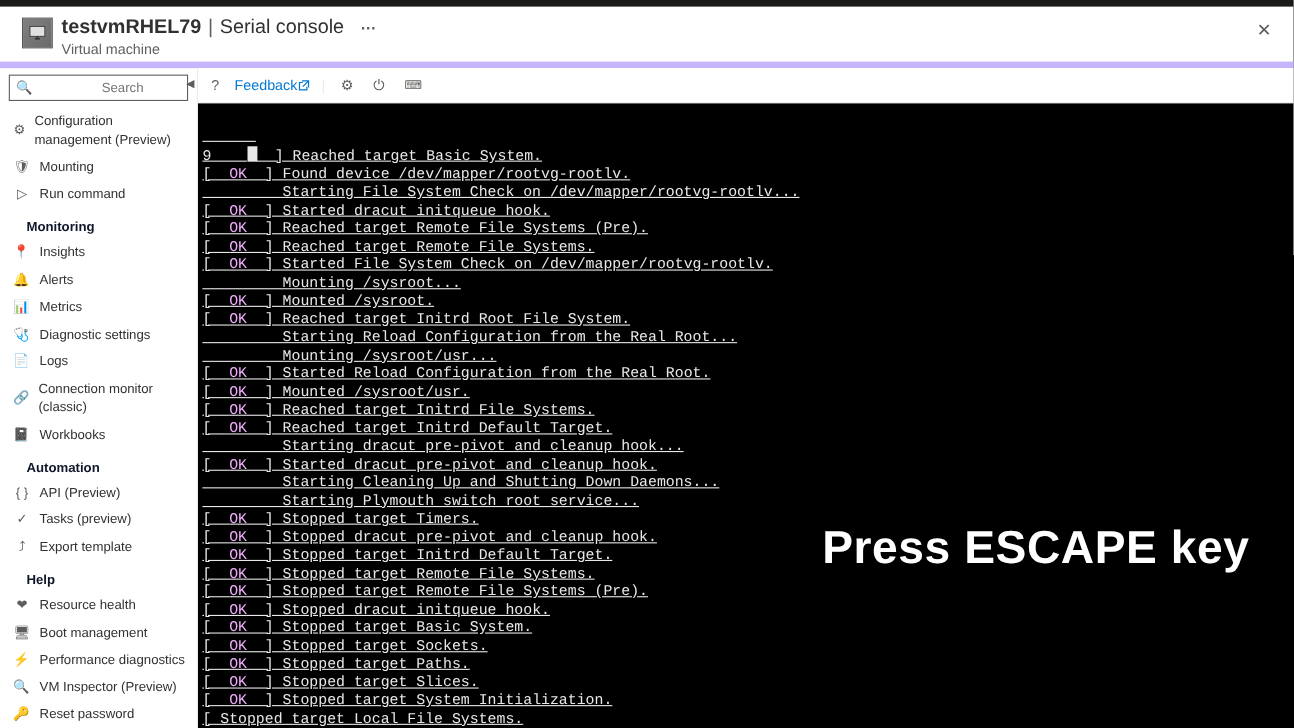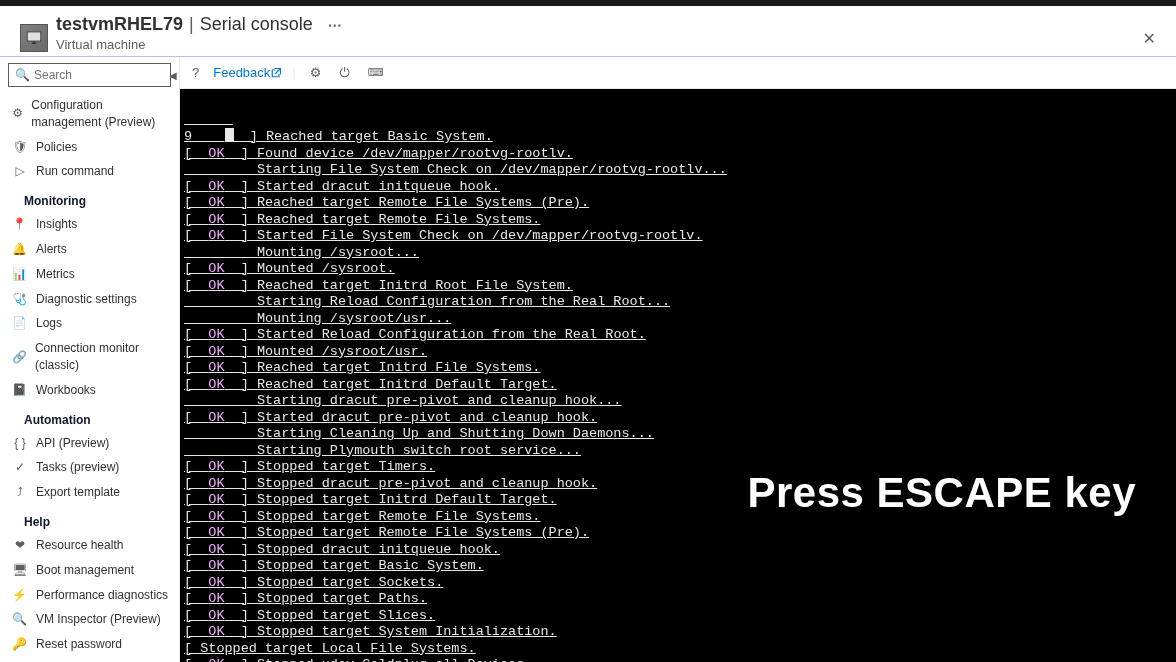--- a/index.html
+++ b/index.html
@@ -11,23 +11,23 @@
   overflow: hidden;
   font-size: 13px;
   color: #323130;
 }
 .topbar {
   height: 6px;
   background: #1b1a19;
 }
 .header {
   display: flex;
-  align-items: flex-end;
+  align-items: flex-start;
   padding: 8px 12px 4px 20px;
-  border-bottom: 1px solid #c4b5fd;
+  border-bottom: 6px solid #c4b5fd;
 }
 .header-icon {
   width: 28px;
   height: 28px;
   margin-right: 8px;
   margin-top: 2px;
   background: linear-gradient(135deg,#808080,#6a6a6a);
   border: 1px solid #555;
   display:flex;align-items:center;justify-content:center;
 }
@@ -50,21 +50,21 @@
 .search-box {
   display: flex;
   align-items: center;
   border: 1px solid #605e5c;
   height: 24px;
   padding: 0 6px;
   font-size: 12px;
   color: #605e5c;
 }
 .search-box input {
-  border: none; outline: none; flex: 1; font-size: 12px; background: transparent;
+  border: none; outline: none; flex: 1; font-size: 12px; background: transparent; text-align: center;
 }
 .sidebar-item {
   display: flex; align-items: center;
   padding: 4px 8px 4px 12px;
   font-size: 12px;
   color: #323130;
   cursor: pointer;
   line-height: 1.4;
 }
 .sidebar-item .mi {
@@ -146,21 +146,21 @@
         <input type="text" placeholder="Search" style="">
       </div>
     </div>
     <div id="sb-g1">
         <div class="sidebar-item">
           <span class="mi">⚙</span>
           <span>Configuration management (Preview)</span>
         </div>
         <div class="sidebar-item">
           <span class="mi">🛡</span>
-          <span>Policies</span>
+          <span>Mounting</span>
         </div>
         <div class="sidebar-item">
           <span class="mi">▷</span>
           <span>Run command</span>
         </div>
       </div>
     <div class="sidebar-section">Monitoring</div>
     <div id="sb-mon">
         <div class="sidebar-item">
           <span class="mi">📍</span>

